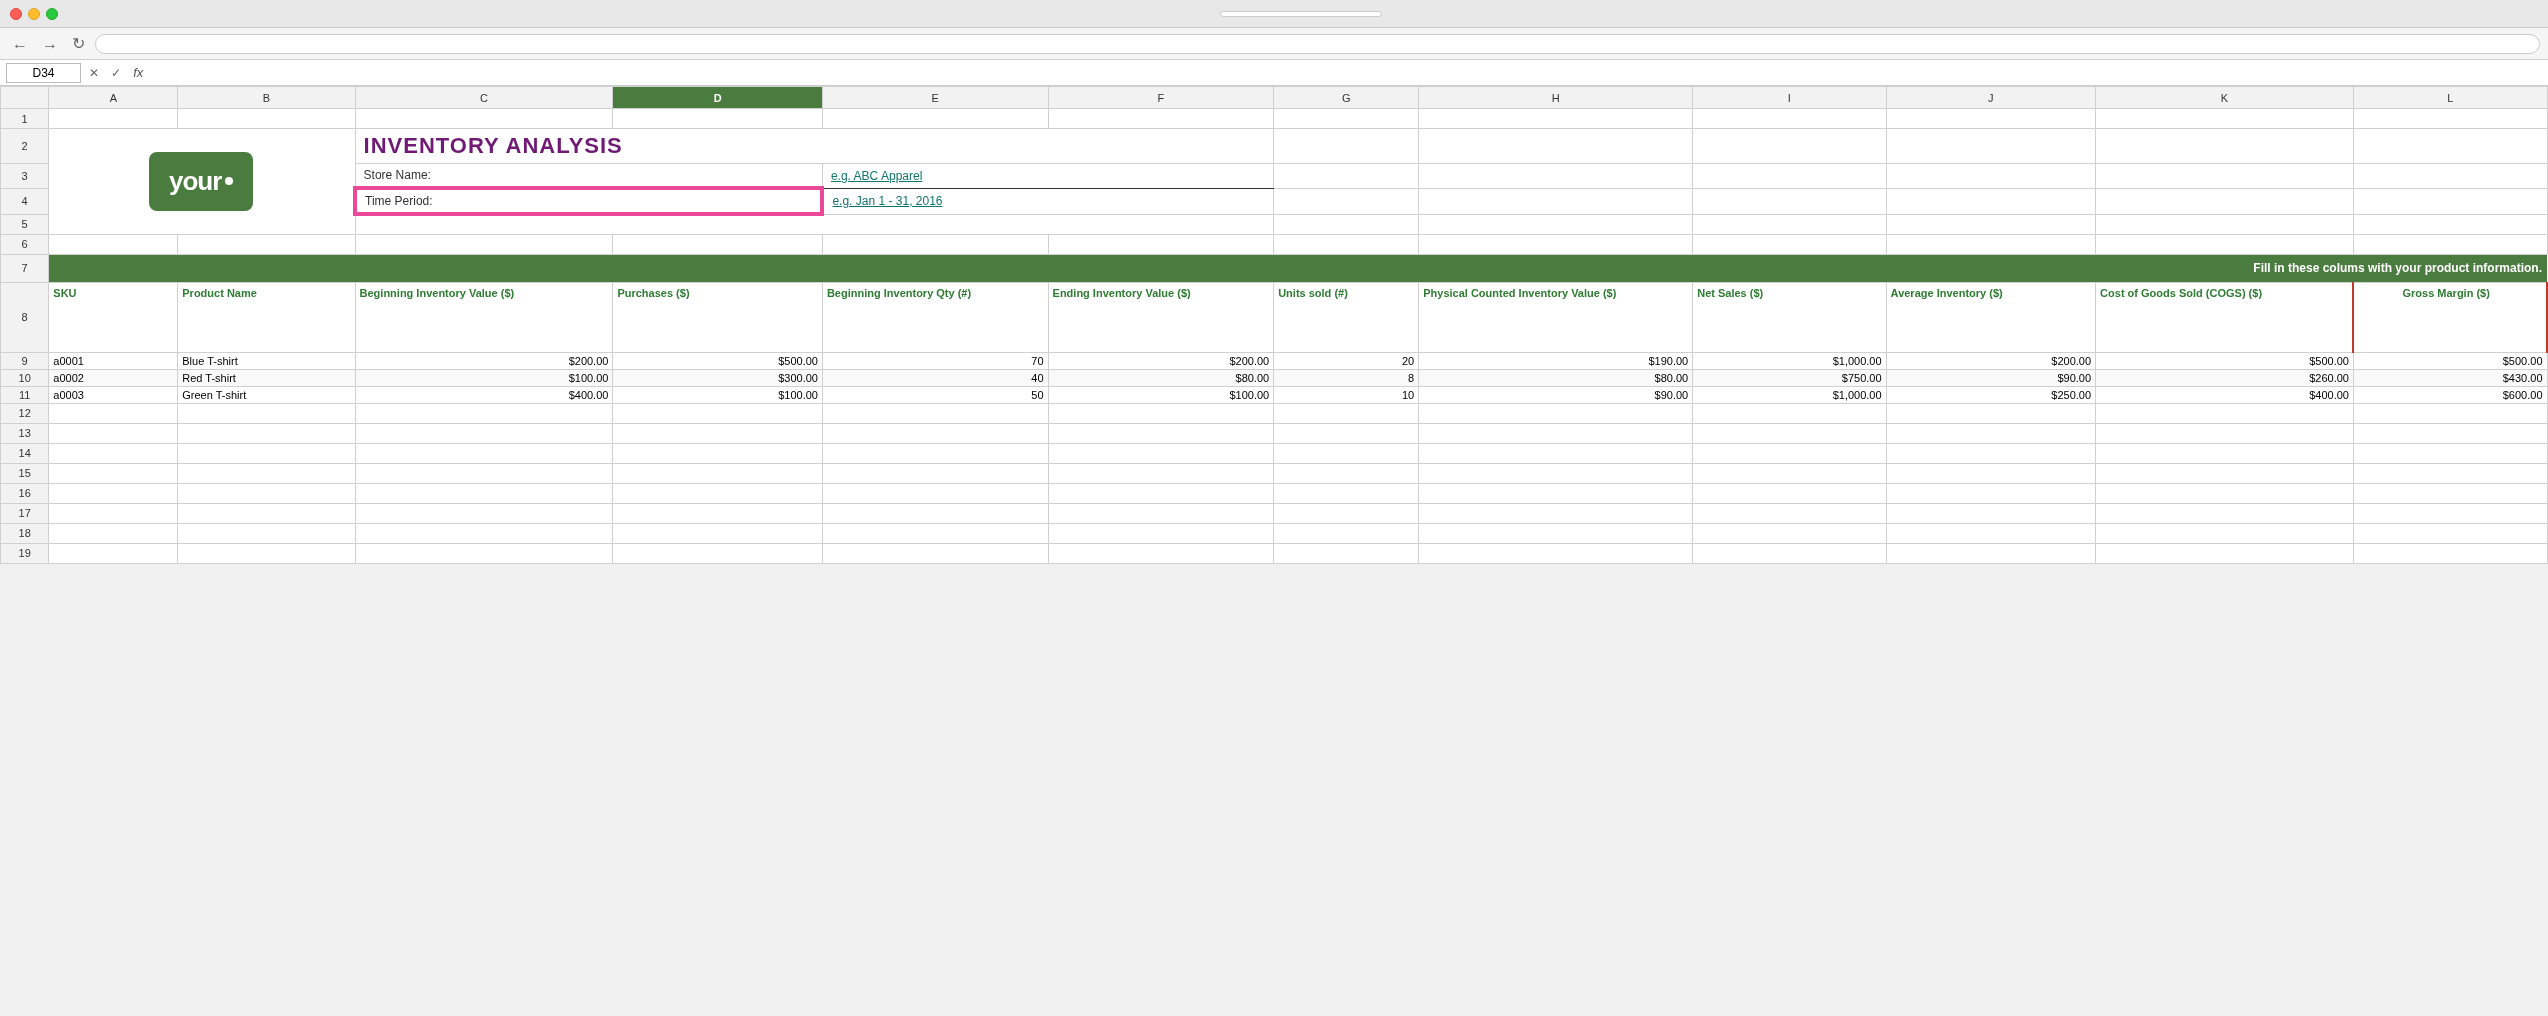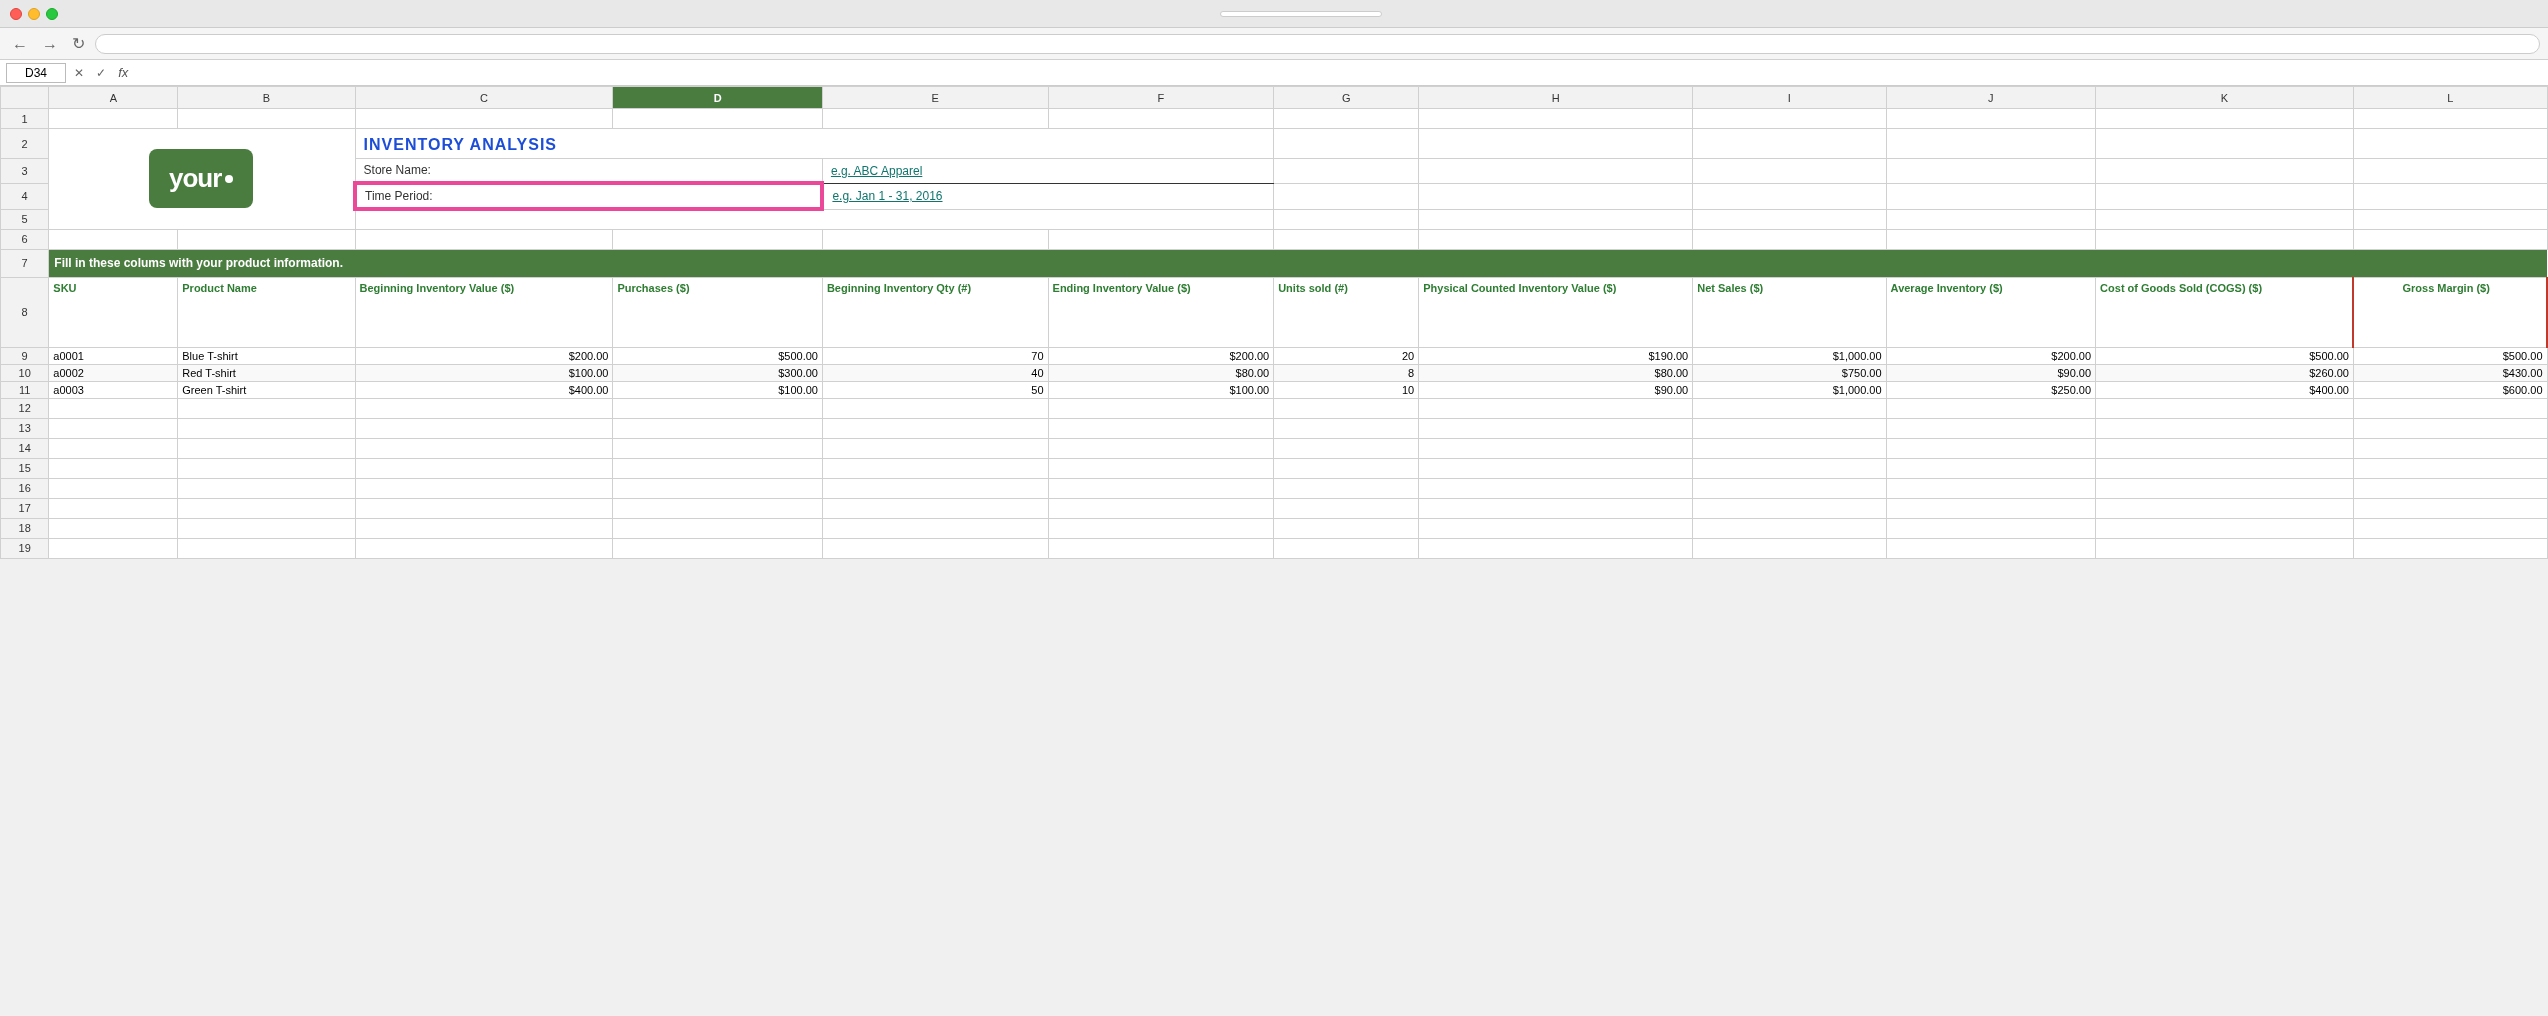--- a/index.html
+++ b/index.html
@@ -40,21 +40,21 @@
     .formula-bar {
       display: flex;
       align-items: center;
       gap: 4px;
       height: 26px;
       padding: 2px 6px;
       border-bottom: 1px solid #ccc;
       background: white;
     }
     .cell-ref-box {
-      width: 60px; border: 1px solid #bbb; padding: 2px 8px;
+      width: 75px; border: 1px solid #bbb; padding: 2px 8px;
       font-size: 12px; text-align: center; background: white;
       display: flex; align-items: center; justify-content: center;
     }
     .formula-icon { color: #666; font-size: 12px; padding: 0 4px; cursor: pointer; }
     .formula-input { flex: 1; border: none; outline: none; font-size: 12px; }
     .fx-label { font-style: italic; color: #555; font-size: 13px; padding: 0 4px; }
 
     
     .spreadsheet-container {
       overflow: auto;
@@ -104,21 +104,21 @@
       white-space: nowrap;
       overflow: hidden;
       height: 20px;
     }
 
     
     .cell-green-header {
       background: #4a7c3f;
       color: white;
       font-weight: bold;
-      text-align: left;
+      text-align: right;
       font-size: 12px;
       padding: 5px;
     }
     .cell-col-header {
       color: #2e7d32;
       font-weight: bold;
       font-size: 11px;
       vertical-align: top;
       padding: 3px 4px;
       border: 1px solid #d0d0d0;
@@ -147,22 +147,22 @@
     .vend-dot {
       width: 8px; height: 8px;
       background: white;
       border-radius: 50%;
       margin-left: 2px;
     }
 
     
     .inventory-title {
       font-weight: bold;
-      font-size: 16px;
-      color: #1d4ed8;
+      font-size: 22px;
+      color: #701a75;
       letter-spacing: 1px;
     }
     .label-text { color: #333; font-size: 12px; }
     .underline-val { text-decoration: underline; font-size: 12px; color: #0f766e; }
 
     
     .row-data-odd { background: #f9f9f9; }
     .row-data-even { background: white; }
 
     .col-w-row { width: 30px; }

